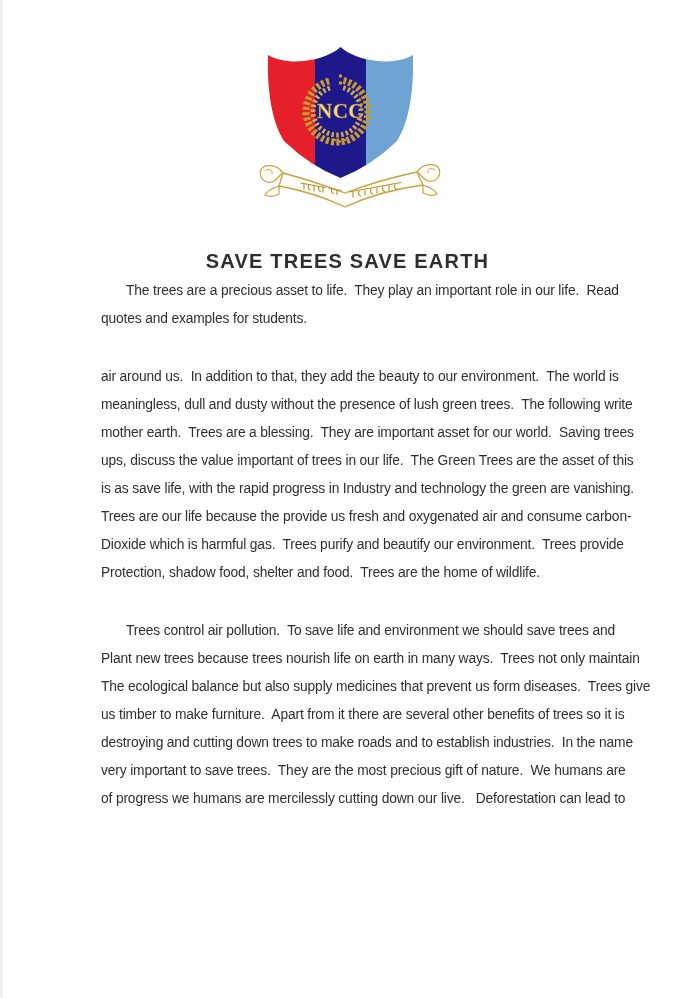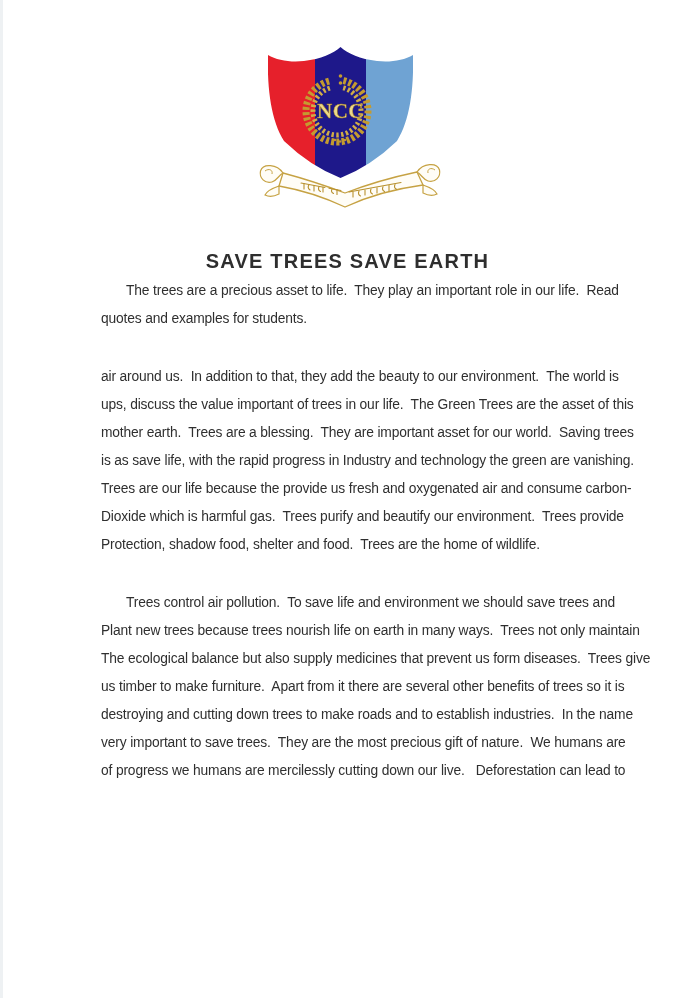--- a/index.html
+++ b/index.html
@@ -107,22 +107,23 @@
 
 <div class="doc-title">SAVE TREES SAVE EARTH</div>
 
 <div class="essay">
   <div class="para">
     <div class="line indent">The trees are a precious asset to life.  They play an important role in our life.  Read</div>
     <div class="line">quotes and examples for students.</div>
   </div>
   <div class="para">
     <div class="line">air around us.  In addition to that, they add the beauty to our environment.  The world is</div>
+    <div class="line">meaningless, dull and dusty without the presence of lush green trees.  The following write</div>
+    <div class="line">mother earth.  Trees are a blessing.  They are important asset for our world.  Saving trees</div>
     <div class="line">ups, discuss the value important of trees in our life.  The Green Trees are the asset of this</div>
-    <div class="line">mother earth.  Trees are a blessing.  They are important asset for our world.  Saving trees</div>
     <div class="line">is as save life, with the rapid progress in Industry and technology the green are vanishing.</div>
     <div class="line">Trees are our life because the provide us fresh and oxygenated air and consume carbon-</div>
     <div class="line">Dioxide which is harmful gas.  Trees purify and beautify our environment.  Trees provide</div>
     <div class="line">Protection, shadow food, shelter and food.  Trees are the home of wildlife.</div>
   </div>
   <div class="para">
     <div class="line indent">Trees control air pollution.  To save life and environment we should save trees and</div>
     <div class="line">Plant new trees because trees nourish life on earth in many ways.  Trees not only maintain</div>
     <div class="line">The ecological balance but also supply medicines that prevent us form diseases.  Trees give</div>
     <div class="line">us timber to make furniture.  Apart from it there are several other benefits of trees so it is</div>

